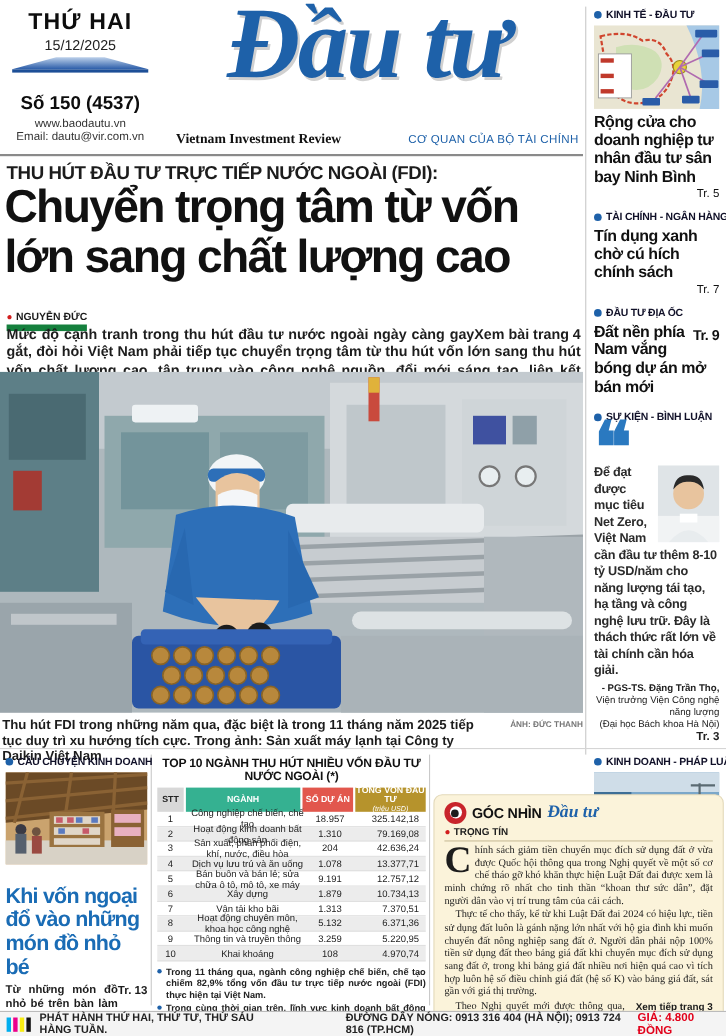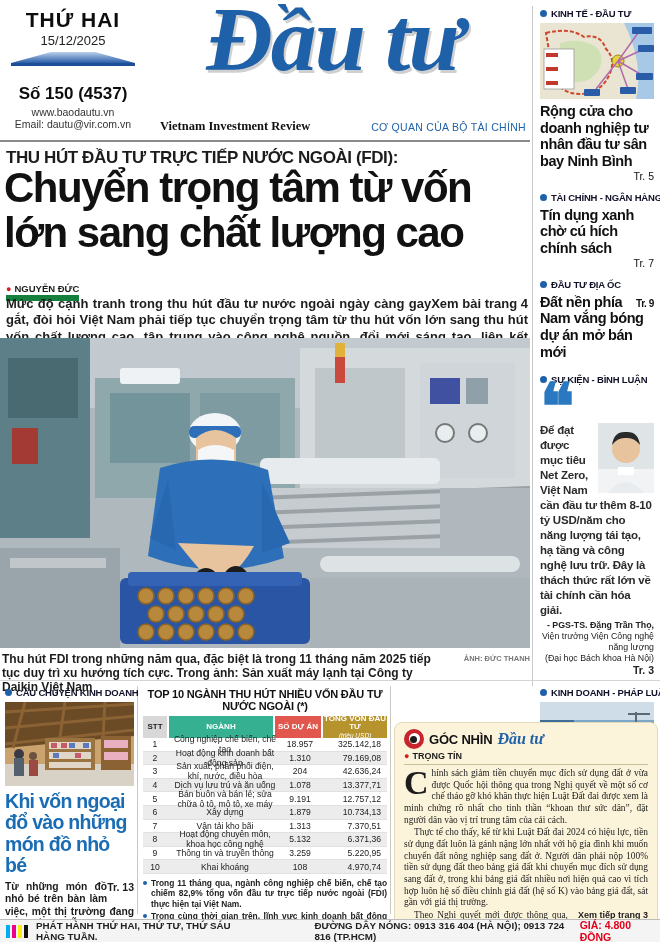--- a/index.html
+++ b/index.html
@@ -61,38 +61,38 @@
 
   
   .sidebar-divider { position:absolute; left:532px; top:6px; width:1px; height:680px; background:#c9c9c9; }
   .sidebar { position:absolute; left:540px; top:8px; width:114px; }
   .sec-header { display:flex; align-items:center; gap:4px; margin-bottom:4px; }
   .sec-dot { width:7px; height:7px; border-radius:50%; background:#1e61a9; flex:0 0 auto; }
   .sec-label { font-size:9.5px; font-weight:800; color:#101028; letter-spacing:-0.2px; white-space:nowrap; }
   .sec-headline { font-size:14.5px; font-weight:800; color:#111; line-height:1.15; letter-spacing:-0.4px; }
   .sec-headline.blue { color:#1a6cb5; }
   .sec-page { font-size:10.5px; font-weight:400; color:#111; text-align:right; }
-  .sec-page-inline { font-size:10px; font-weight:800; color:#111; float:right; margin-top:4px; }
+  .sec-page-inline { font-size:13px; font-weight:800; color:#111; float:right; margin-top:4px; }
   .sb-img { display:block; width:114px; margin-bottom:4px; }
 
   .quote-mark { font-family:"Liberation Serif", serif; font-size:64px; line-height:.6;
     color:#2a79c0; font-weight:700; height:34px; letter-spacing:-4px; }
   .quote-photo { float:right; margin:0 0 2px 4px; }
   .quote-text { font-size:11.5px; font-weight:700; color:#2b2b2b; line-height:1.3; letter-spacing:-0.2px; }
   .quote-attr { text-align:right; margin-top:2px; font-size:8.8px; color:#222; line-height:1.25; }
   .quote-attr .nm { font-weight:800; }
   .quote-attr .pg { font-weight:800; font-size:10.5px; margin-left:3px; }
 
   
   .bottom-rule { position:absolute; left:0; top:680px; width:660px; height:1px; background:#d5d5d5; }
   .bcol-div1 { position:absolute; left:137px; top:686px; width:1px; height:228px; background:#c9c9c9; }
   .bcol-div2 { position:absolute; left:390px; top:686px; width:1px; height:228px; background:#c9c9c9; }
 
   .biz { position:absolute; left:5px; top:687px; width:129px; }
-  .biz-headline { font-size:19.5px; font-weight:800; color:#1a6cb5; line-height:1.1; letter-spacing:-0.7px; margin-top:5px; }
+  .biz-headline { font-size:19.5px; font-weight:800; color:#1a6cb5; line-height:1.1; letter-spacing:-0.7px; margin-top:19px; }
   .biz-body { margin-top:4px; font-size:10.3px; font-weight:700; color:#1c1c1c; line-height:1.22; text-align:justify; }
   .biz-page { float:right; font-weight:800; font-size:10.5px; }
 
   .mid { position:absolute; left:143px; top:688px; width:244px; }
   .tbl-title { font-size:11px; font-weight:800; color:#111; letter-spacing:-0.2px; text-align:center; margin-bottom:4px; }
   .tbl { width:100%; }
   .thead { display:flex; text-align:center; color:#fff; font-weight:800; }
   .thead .hc { display:flex; flex-direction:column; align-items:center; justify-content:center; height:22px; font-size:8px; line-height:1.1; }
   .hc.c0 { width:24px; background:#d8d8d8; color:#222; margin-right:2px; }
   .hc.c1 { flex:1; background:#35b191; margin-right:2px; }

